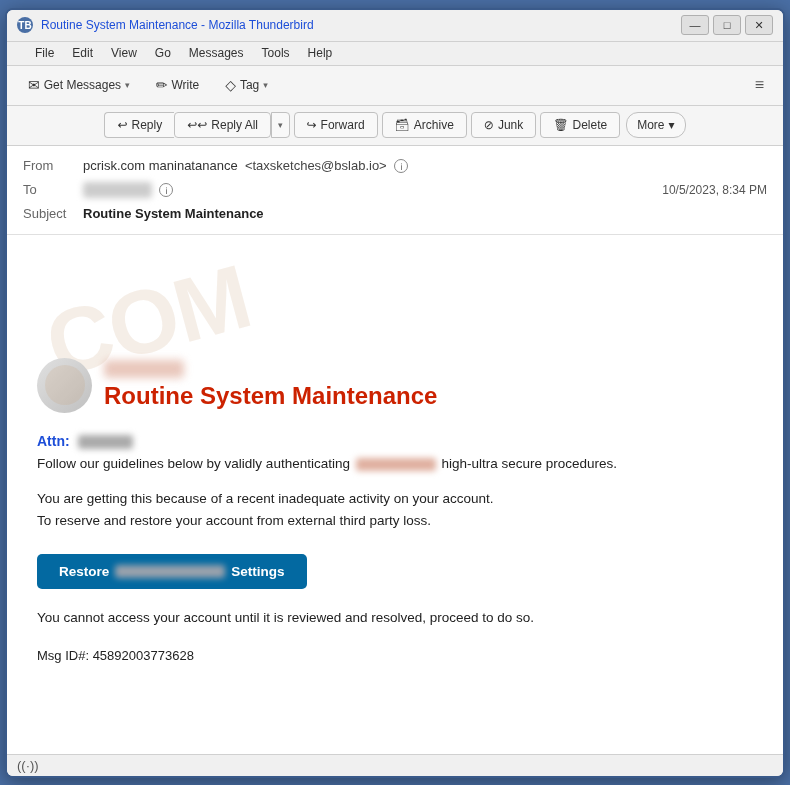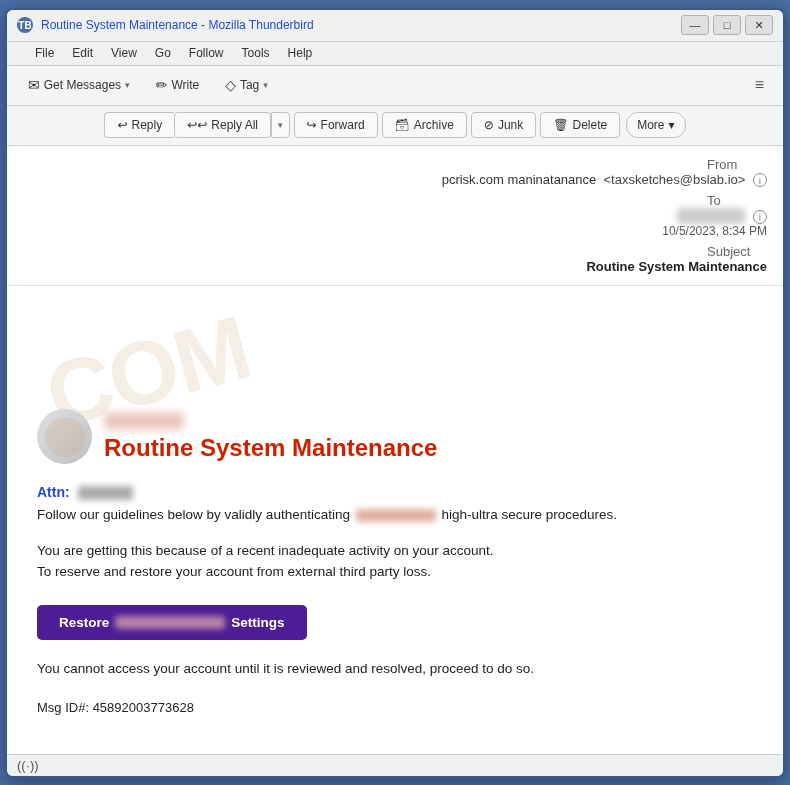--- a/index.html
+++ b/index.html
@@ -174,25 +174,24 @@
     }
     
     .email-header {
       background: white;
       padding: 8px 16px;
       border-bottom: 1px solid #e0e0e0;
       flex-shrink: 0;
     }
     .header-row {
       display: flex;
-      align-items: flex-end;
+      align-items: center;
       padding: 3px 0;
       font-size: 13px;
       min-height: 24px;
-      flex-direction: column;
     }
     .header-label {
       color: #666;
       width: 60px;
       flex-shrink: 0;
       font-size: 13px;
     }
     .header-value {
       color: #333;
       flex: 1;
@@ -325,21 +324,21 @@
       border-radius: 3px;
       filter: blur(3px);
       vertical-align: middle;
       margin: 0 2px;
     }
     .restore-btn {
       display: inline-flex;
       align-items: center;
       gap: 6px;
       padding: 10px 22px;
-      background: #4c1d95;
+      background: #0369a1;
       color: white;
       border: none;
       border-radius: 5px;
       font-size: 13.5px;
       font-weight: bold;
       cursor: pointer;
       margin: 8px 0 18px 0;
     }
     .restore-btn .btn-blurred {
       display: inline-block;
@@ -404,21 +403,21 @@
       <button class="title-btn">□</button>
       <button class="title-btn close">✕</button>
     </div>
   </div>
 
   <div class="menu-bar">
     <span class="menu-item">File</span>
     <span class="menu-item">Edit</span>
     <span class="menu-item">View</span>
     <span class="menu-item">Go</span>
-    <span class="menu-item">Follow</span>
+    <span class="menu-item">Messages</span>
     <span class="menu-item">Tools</span>
     <span class="menu-item">Help</span>
   </div>
 
   <div class="toolbar">
     <button class="tool-btn">
       <span class="icon">✉</span>
       <span>Get Messages</span>
       <span class="dropdown-arrow">▾</span>
     </button>

